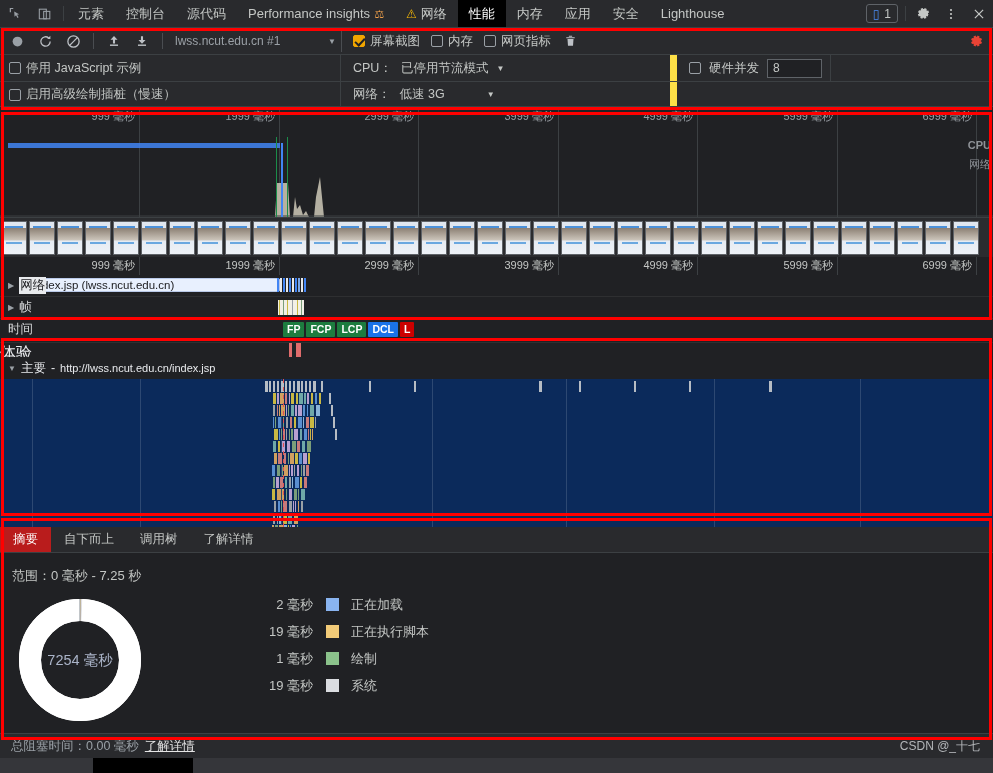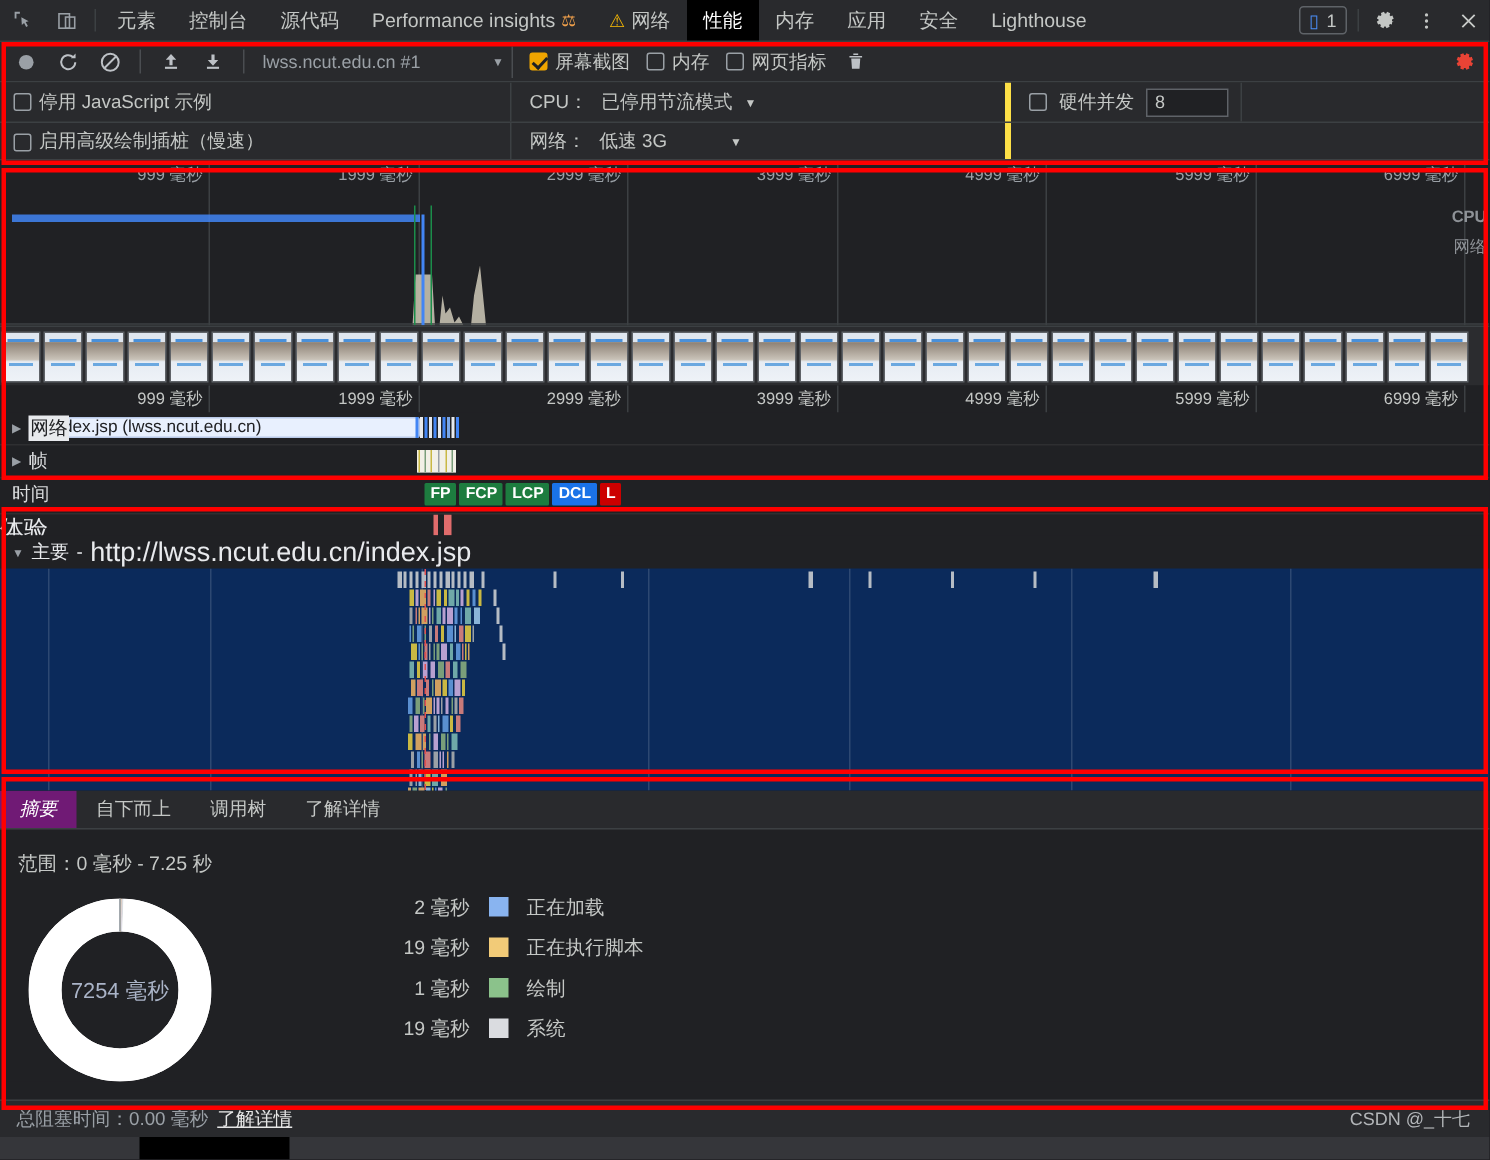--- a/index.html
+++ b/index.html
@@ -81,21 +81,21 @@
     border-bottom: 1px solid #3c4043; overflow: hidden;
   }
   .cap-row { display: flex; align-items: center; height: 26px; }
   .cap-row.b { border-top: 1px solid #3c4043; }
   .cap-left { width: 340px; padding-left: 9px; display: flex; align-items: flex-end; }
   .cap-mid { width: 330px; display: flex; align-items: center; gap: 9px;
              border-left: 1px solid #3c4043; height: 26px; padding-left: 12px; }
   .cap-lab { font-size: 12.5px; color: #c4c7c5; }
   .cap-val { font-size: 12.5px; color: #c4c7c5; display: flex; align-items: center; gap: 8px; cursor: pointer; }
   .cap-right { flex: 1; display: flex; align-items: center; gap: 8px;
-               border-left: 4px solid #fde047; height: 26px; padding-left: 12px; }
+               border-left: 7px solid #fde047; height: 26px; padding-left: 12px; }
   .num-input {
     width: 55px; height: 19px; background: #202124; border: 1px solid #5f6368;
     color: #c4c7c5; font-size: 12px; padding: 0 5px; font-family: inherit;
   }
   .cap-right-pad { border-left: 1px solid #3c4043; width: 60px; height: 26px; }
 
   
   .overview { position: relative; background: #202124; height: 110px; overflow: hidden; }
   .ruler { position: relative; height: 100%; }
   .rdiv { position: absolute; top: 0; bottom: 0; width: 1px; background: #3c4043; }
@@ -165,30 +165,30 @@
   .tmark { font-size: 10.5px; font-weight: bold; color: #ffffff; padding: 1px 4px; border-radius: 1px; line-height: 13px; }
   .exp-row { position: relative; height: 14px; overflow: hidden; }
   .exp-row .tname { top: -2px; }
 
   
   .mainhdr {
     height: 22px; background: #202124; position: relative;
     display: flex; align-items: center; padding-left: 8px; gap: 5px;
   }
   .mainhdr .lbl { font-size: 12.5px; color: #e8eaed; }
-  .mainhdr .url { font-size: 18px; color: #e8eaed; }
+  .mainhdr .url { font-size: 11px; color: #e8eaed; }
   .flame { position: relative; background: #0b2a5b; overflow: hidden; }
   .flame .fbar { position: absolute; }
   .flame .gl { position: absolute; top: 0; bottom: 0; width: 1px; background: rgba(255,255,255,.14); }
 
   
   .drawer { background: #202124; }
   .dtabs { height: 26px; background: #292a2d; display: flex; align-items: stretch; border-bottom: 1px solid #3c4043; }
   .dtab { padding: 0 13px; font-size: 12.5px; color: #c4c7c5; display: flex; align-items: center; cursor: pointer; }
-  .dtab.active { background: #701a75; color: #fff; font-style: italic; }
+  .dtab.active { background: #b91c1c; color: #fff; }
   .range { font-size: 13px; color: #c4c7c5; padding: 14px 0 0 12px; }
   .sumwrap { display: flex; padding-top: 6px; }
   .donutbox { width: 160px; display: flex; justify-content: center; padding-top: 8px; }
   .legend { flex: 1; padding-left: 6px; }
   .lrow { display: flex; align-items: center; height: 27px; font-size: 13px; }
   .lval { width: 160px; text-align: right; padding-right: 13px; color: #c4c7c5; }
   .lswatch { width: 13px; height: 13px; flex: none; }
   .lname { padding-left: 12px; color: #c4c7c5; }
 
   

